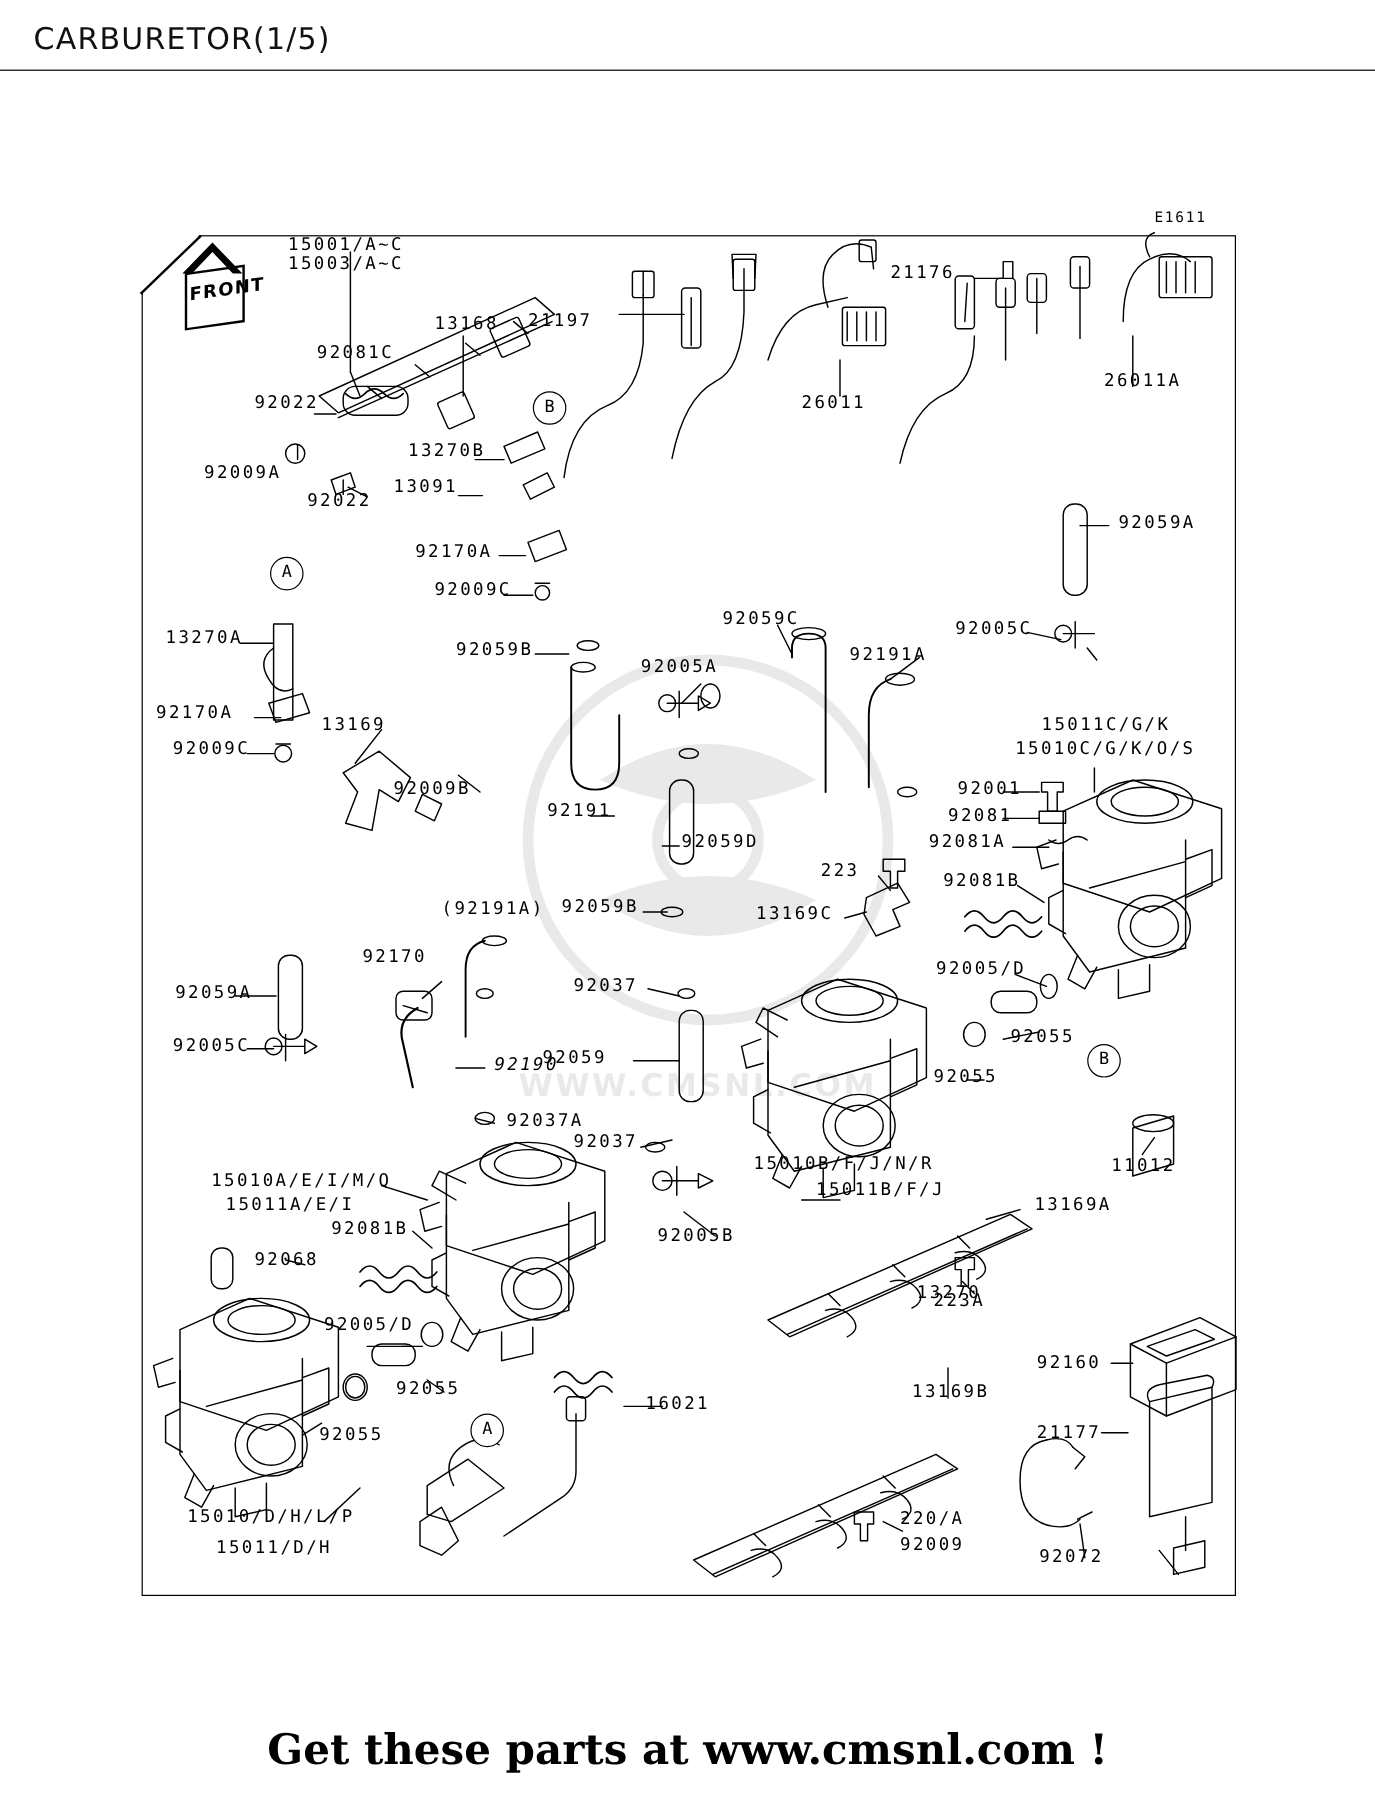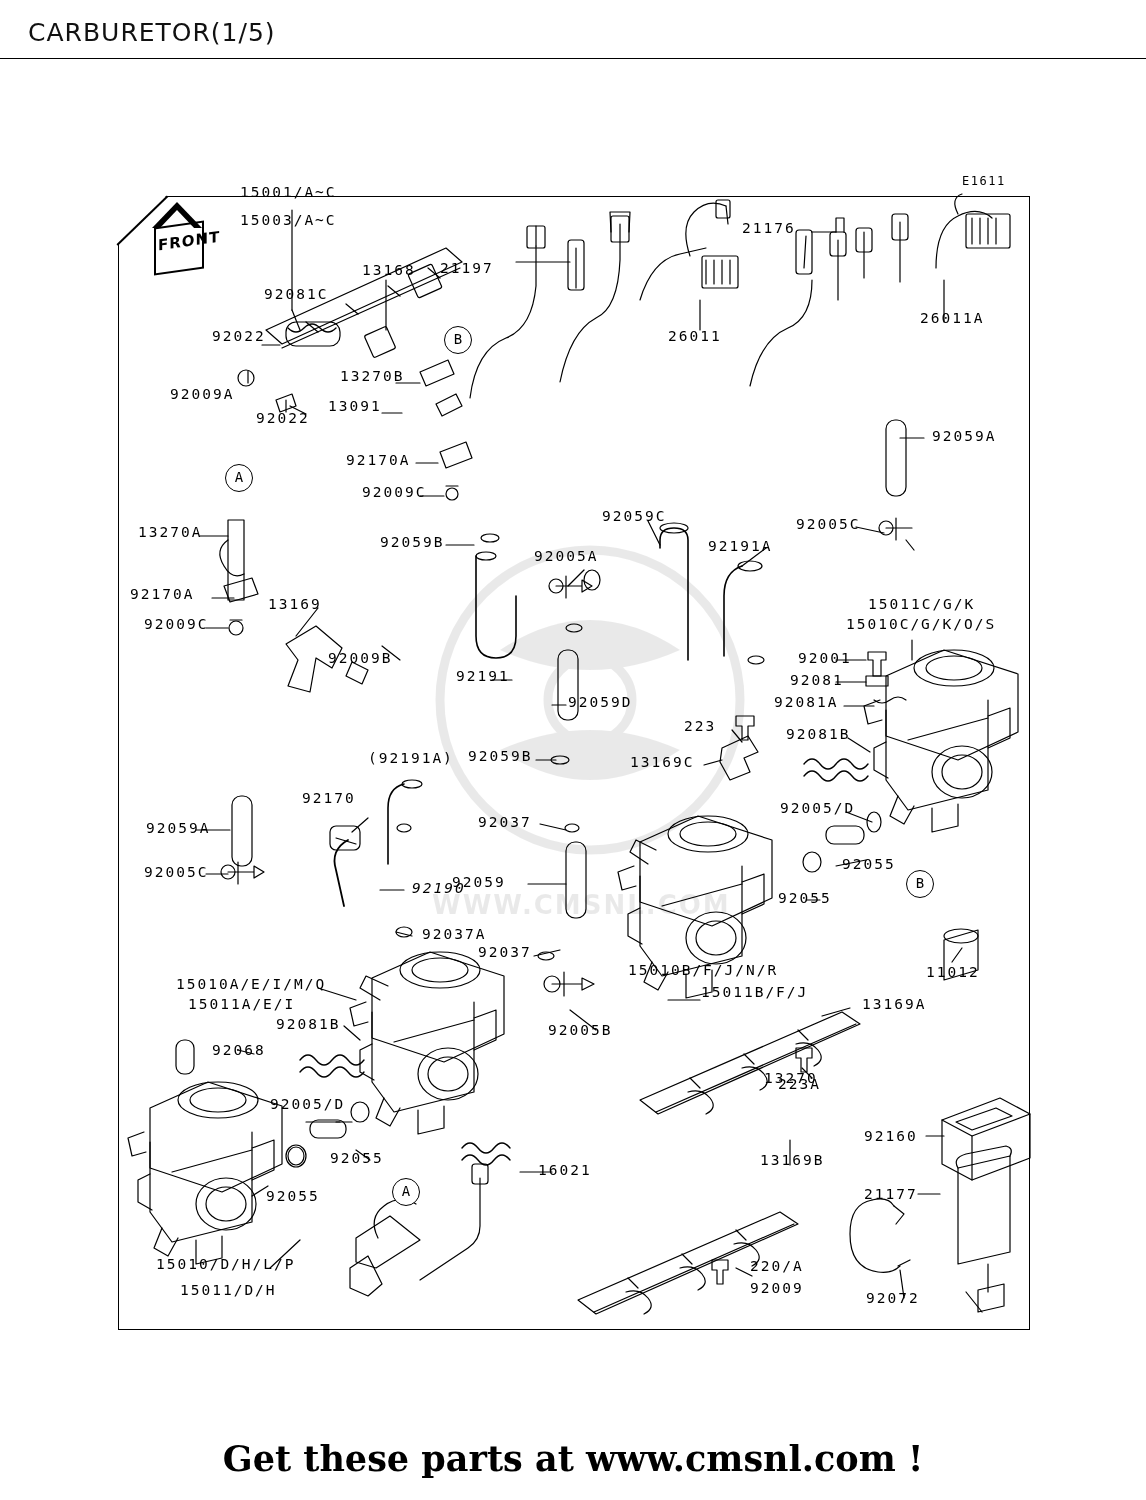--- a/index.html
+++ b/index.html
@@ -514,21 +514,21 @@
     <path d="M306 1122 l34 0"></path>
     <ellipse cx="296" cy="1156" rx="8" ry="9"></ellipse>
   </g>
 </svg>
 
 <div class="circ" style="left:444px; top:326px;">B</div>
 <div class="circ" style="left:225px; top:464px;">A</div>
 <div class="circ" style="left:906px; top:870px;">B</div>
 <div class="circ" style="left:392px; top:1178px;">A</div>
 
-<div class="label" style="left:240px; top:184px;">15001/A~C</div>
+<div class="label" style="left:240px; top:196px;">15001/A~C</div>
 <div class="label" style="left:240px; top:212px;">15003/A~C</div>
 <div class="label" style="left:264px; top:286px;">92081C</div>
 <div class="label" style="left:212px; top:328px;">92022</div>
 <div class="label" style="left:170px; top:386px;">92009A</div>
 <div class="label" style="left:256px; top:410px;">92022</div>
 <div class="label" style="left:362px; top:262px;">13168</div>
 <div class="label" style="left:340px; top:368px;">13270B</div>
 <div class="label" style="left:328px; top:398px;">13091</div>
 <div class="label" style="left:346px; top:452px;">92170A</div>
 <div class="label" style="left:362px; top:484px;">92009C</div>
@@ -582,21 +582,21 @@
 <div class="label" style="left:212px; top:1042px;">92068</div>
 <div class="label" style="left:270px; top:1096px;">92005/D</div>
 <div class="label" style="left:330px; top:1150px;">92055</div>
 <div class="label" style="left:266px; top:1188px;">92055</div>
 <div class="label" style="left:156px; top:1256px;">15010/D/H/L/P</div>
 <div class="label" style="left:180px; top:1282px;">15011/D/H</div>
 <div class="label" style="left:548px; top:1022px;">92005B</div>
 <div class="label" style="left:538px; top:1162px;">16021</div>
 
 <div class="label" style="left:628px; top:962px;">15010B/F/J/N/R</div>
-<div class="label" style="left:680px; top:984px;margin-left:21px;">15011B/F/J</div>
+<div class="label" style="left:680px; top:984px;">15011B/F/J</div>
 <div class="label" style="left:862px; top:996px;">13169A</div>
 <div class="label" style="left:778px; top:1076px;">223A</div>
 <div class="label" style="left:764px; top:1070px;">13270</div>
 <div class="label" style="left:760px; top:1152px;">13169B</div>
 <div class="label" style="left:750px; top:1258px;">220/A</div>
 <div class="label" style="left:750px; top:1280px;">92009</div>
 
 <div class="label" style="left:926px; top:964px;">11012</div>
 <div class="label" style="left:864px; top:1128px;">92160</div>
 <div class="label" style="left:864px; top:1186px;">21177</div>

